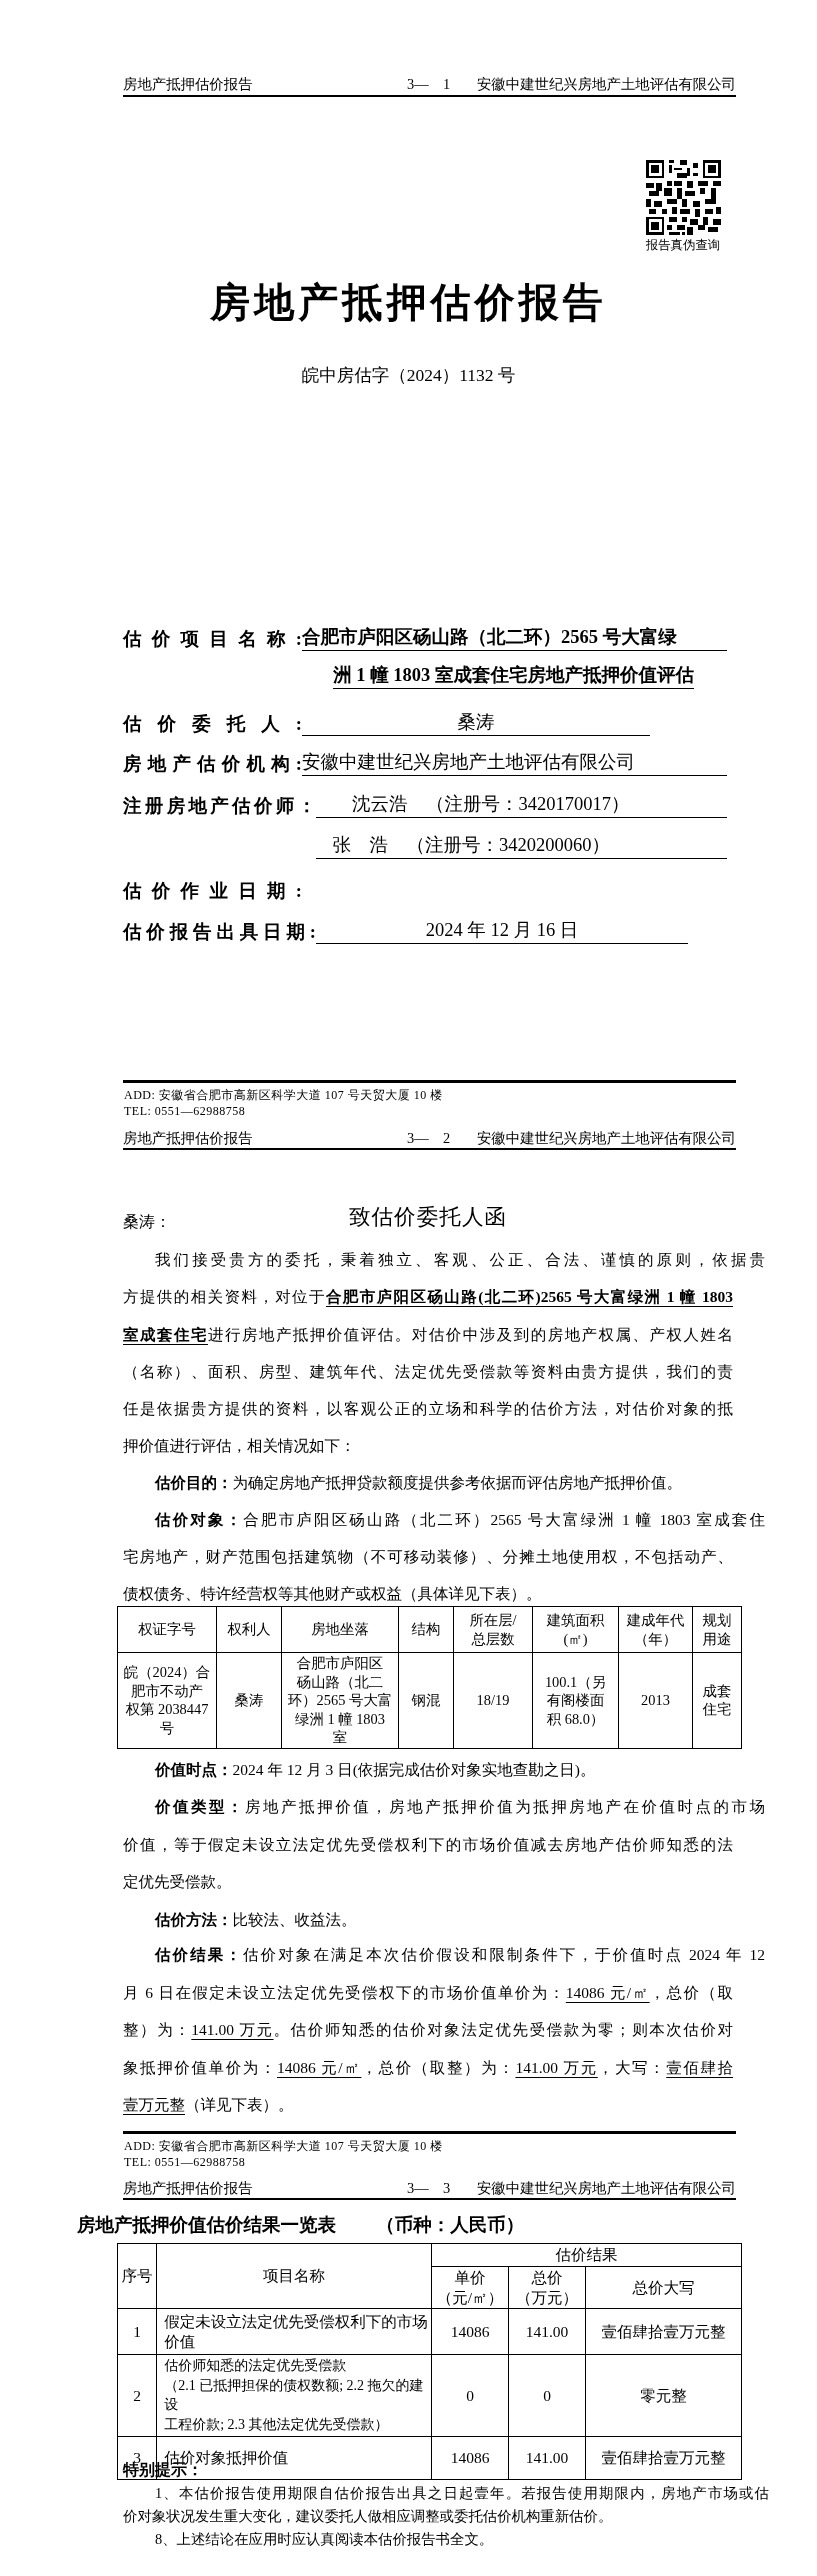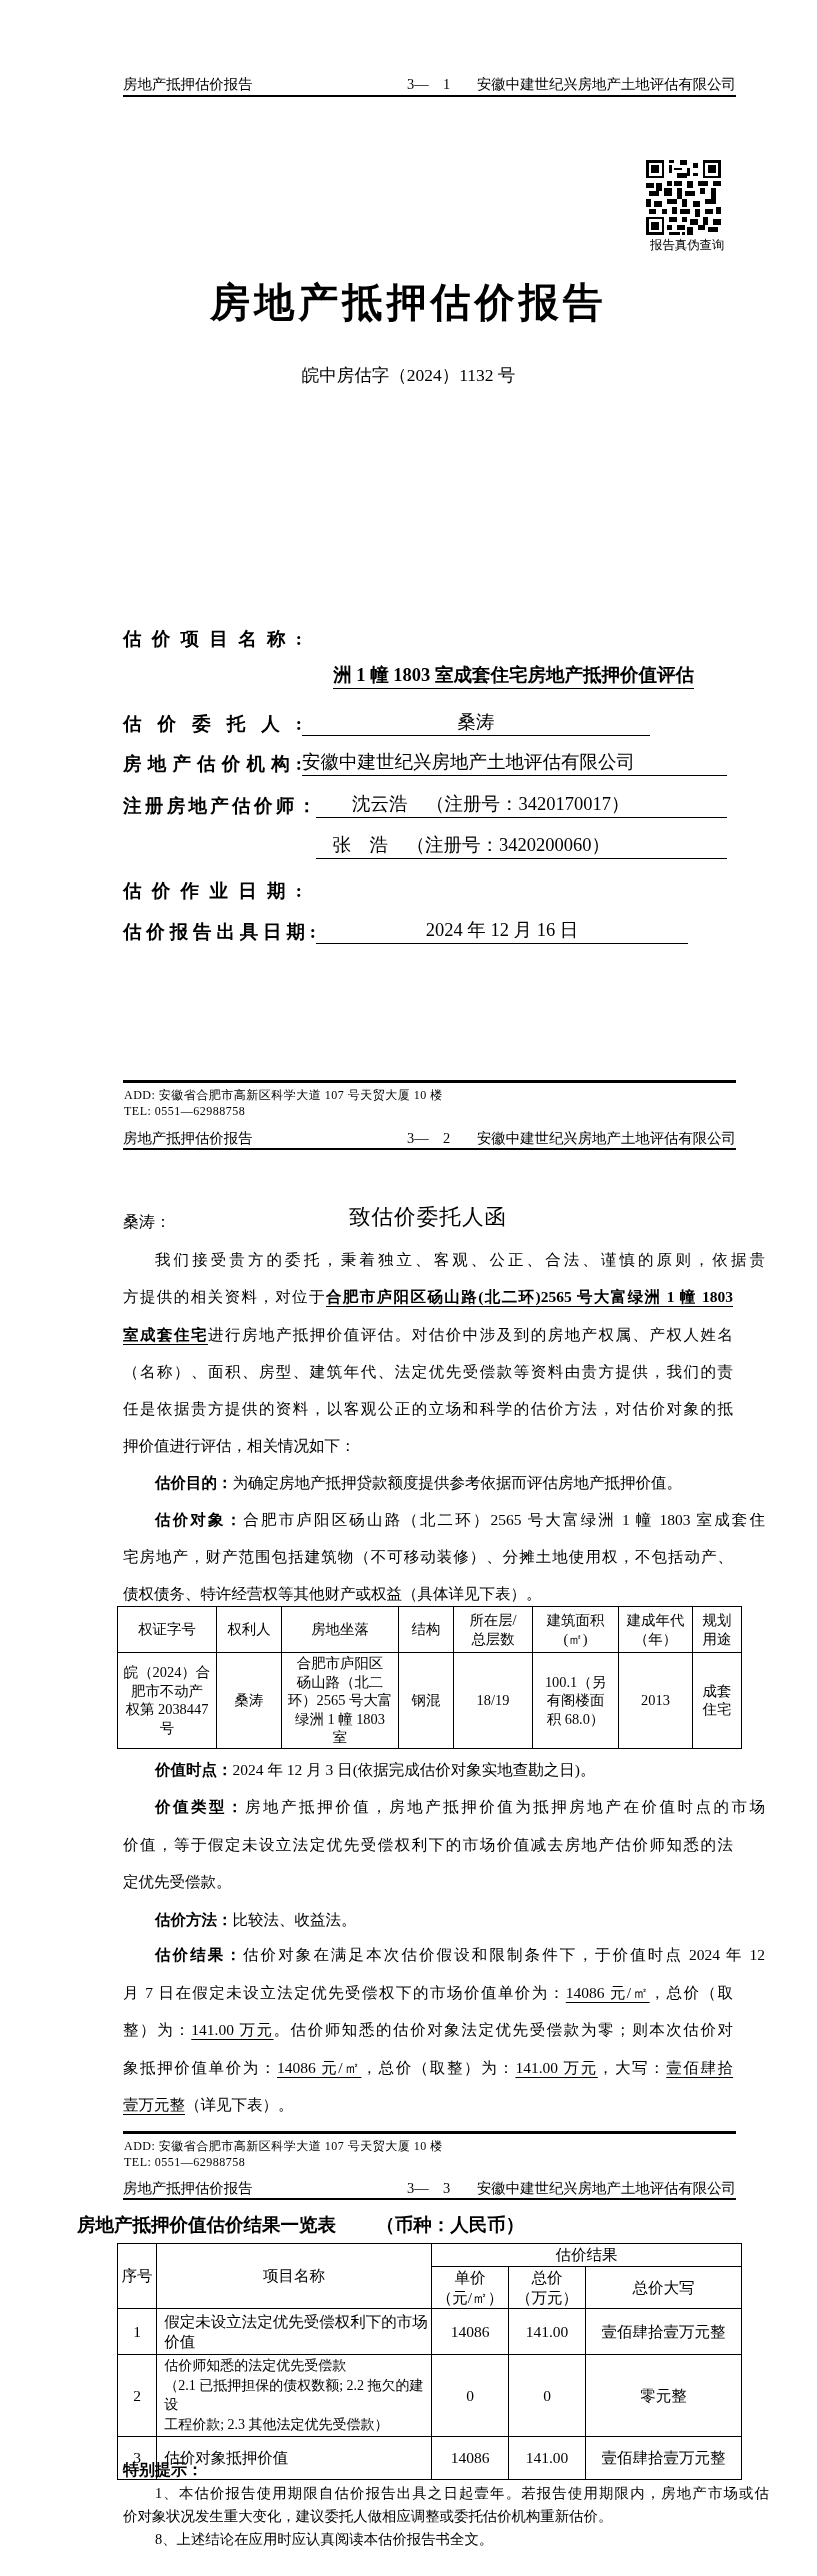--- a/index.html
+++ b/index.html
@@ -9,21 +9,21 @@
     margin:0 auto;overflow:hidden;
   }
   .abs{position:absolute;}
   
   .hdr-left{left:123px;font-size:14.4px;line-height:17.5px;white-space:nowrap;}
   .hdr-mid{left:407px;font-size:14.4px;line-height:17.5px;white-space:nowrap;}
   .hdr-right{right:82px;font-size:14.4px;line-height:17.5px;white-space:nowrap;}
   .rule{left:123px;width:613px;height:2.1px;background:#000;}
   .foot-line{left:124px;font-size:12px;line-height:14.4px;white-space:nowrap;letter-spacing:0.5px;}
   
-  .qr-caption{left:639px;width:88px;font-size:12.4px;margin-left:11px;}
+  .qr-caption{left:639px;width:88px;text-align:center;font-size:12.4px;}
   .cover-title{left:77px;width:663px;text-align:center;font-size:40px;font-weight:700;letter-spacing:4.1px;line-height:52px;}
   .doc-no{left:77px;width:663px;text-align:center;font-size:17.5px;line-height:21.6px;}
   .f-row{display:flex;align-items:flex-end;height:30px;}
   .f-label{flex:0 0 179px;font-size:18.5px;font-weight:700;text-align:justify;text-align-last:justify;line-height:23px;}
   .f-label.wide{flex-basis:193px;}
   .f-value{flex:1;border-bottom:1.5px solid #000;font-size:18.5px;line-height:26px;white-space:nowrap;}
   .f-value.center{text-align:center;}
   .f-value.bold{font-weight:700;}
   .f-cont{border-bottom:1.5px solid #000;font-size:18.5px;font-weight:700;line-height:26px;display:inline-block;white-space:nowrap;}
   
@@ -120,20 +120,21 @@
       </g>
     </svg>
   </div>
   <div class="abs qr-caption" style="top:237px">报告真伪查询</div>
 
   <div class="abs cover-title" style="top:277px">房地产抵押估价报告</div>
   <div class="abs doc-no" style="top:365px">皖中房估字（2024）1132 号</div>
 
   <div class="abs f-row" style="left:123px;top:621px;width:604px">
     <span class="f-label">估价项目名称:</span>
+    <span class="f-value bold">合肥市庐阳区砀山路（北二环）2565 号大富绿</span>
   </div>
   <div class="abs" style="left:301px;top:662px;width:425px;text-align:center">
     <span class="f-cont">洲 1 幢 1803 室成套住宅房地产抵押价值评估</span>
   </div>
   <div class="abs f-row" style="left:123px;top:706px;width:527px">
     <span class="f-label">估价委托人:</span>
     <span class="f-value center">桑涛</span>
   </div>
   <div class="abs f-row" style="left:123px;top:746px;width:604px">
     <span class="f-label">房地产估价机构:</span>
@@ -247,21 +248,21 @@
   <div class="abs ln last" style="top:1870px">定优先受偿款。</div>
 
   <div class="abs ln ind last" style="top:1908px">
     <span class="lbl">估价方法：</span><span>比较法、收益法。</span>
   </div>
 
   <div class="abs ln ind" style="top:1943px">
     <span class="lbl">估价结果：</span><span>估价对象在满足本次估价假设和限制条件下，于价值时点 2024 年 12</span>
   </div>
   <div class="abs ln" style="top:1981px">
-    <span>月 7 日在假定未设立法定优先受偿权下的市场价值单价为：</span><span class="u">14086 元/㎡</span><span>，总价（取</span>
+    <span>月 6 日在假定未设立法定优先受偿权下的市场价值单价为：</span><span class="u">14086 元/㎡</span><span>，总价（取</span>
   </div>
   <div class="abs ln" style="top:2018px">
     <span>整）为：</span><span class="u">141.00 万元</span><span>。估价师知悉的估价对象法定优先受偿款为零；则本次估价对</span>
   </div>
   <div class="abs ln" style="top:2056px">
     <span>象抵押价值单价为：</span><span class="u">14086 元/㎡</span><span>，总价（取整）为：</span><span class="u">141.00 万元</span><span>，大写：</span><span class="u">壹佰肆拾</span>
   </div>
   <div class="abs ln last" style="top:2093px">
     <span class="u">壹万元整</span><span>（详见下表）。</span>
   </div>

